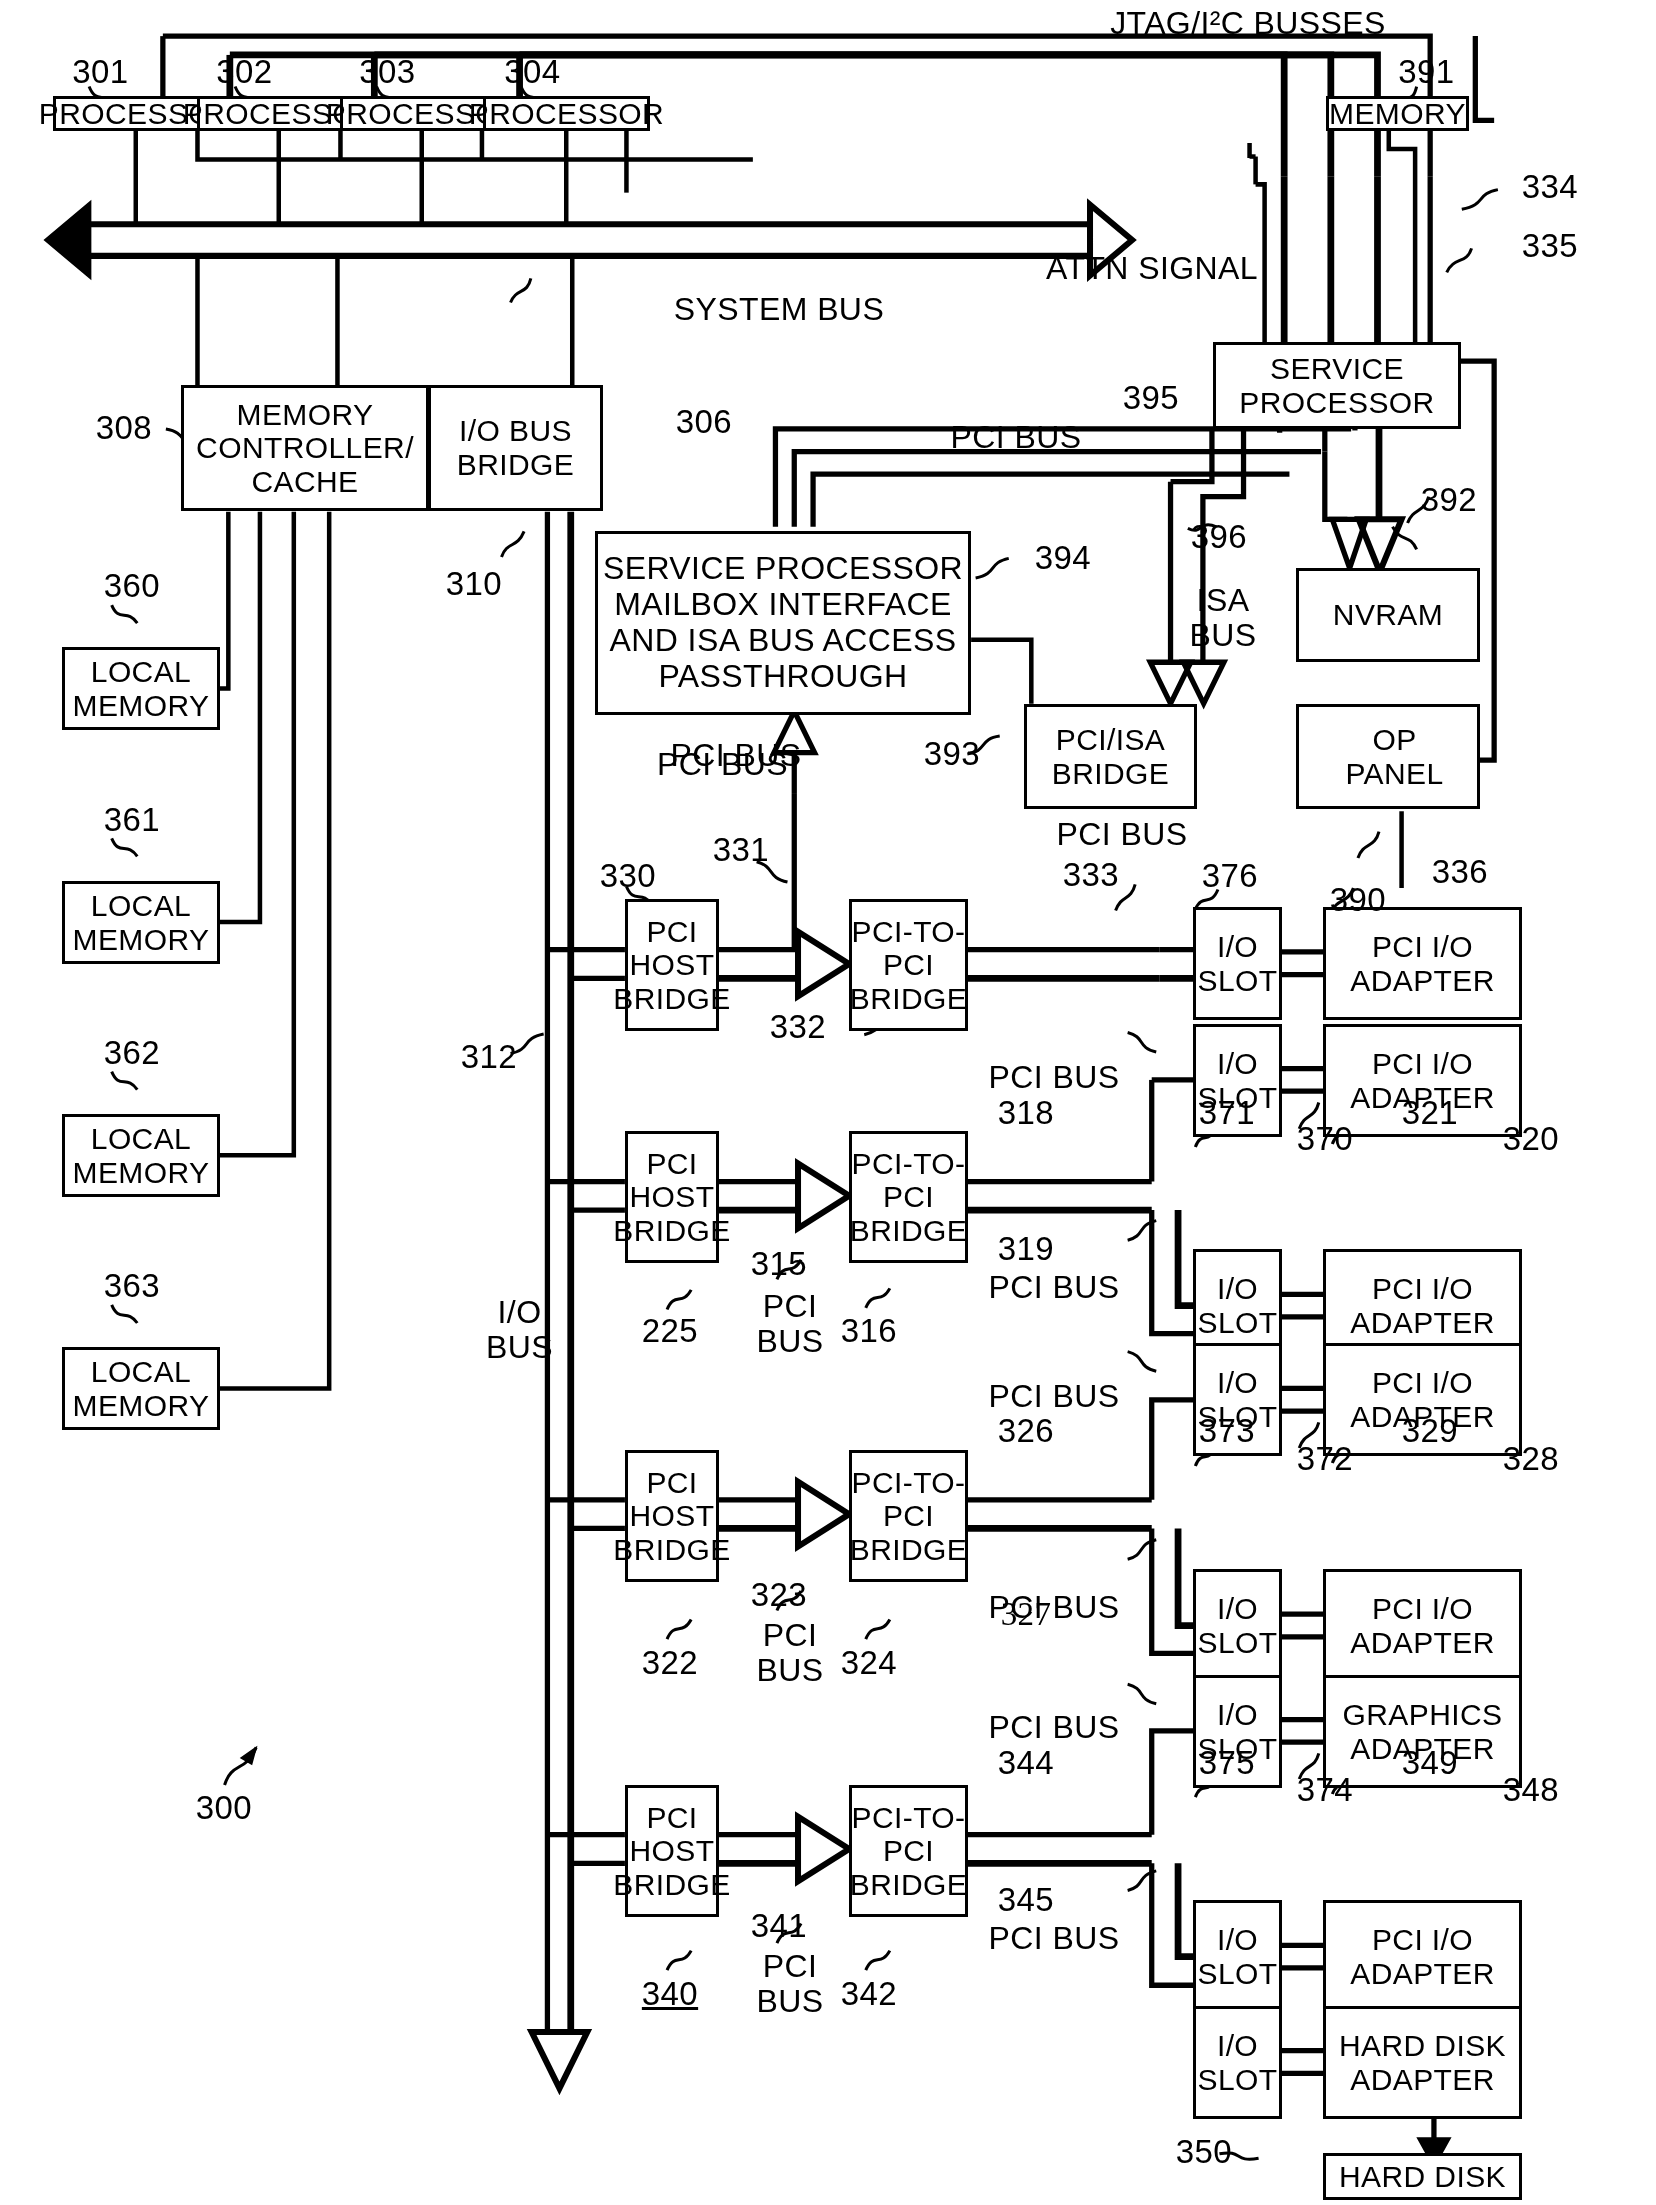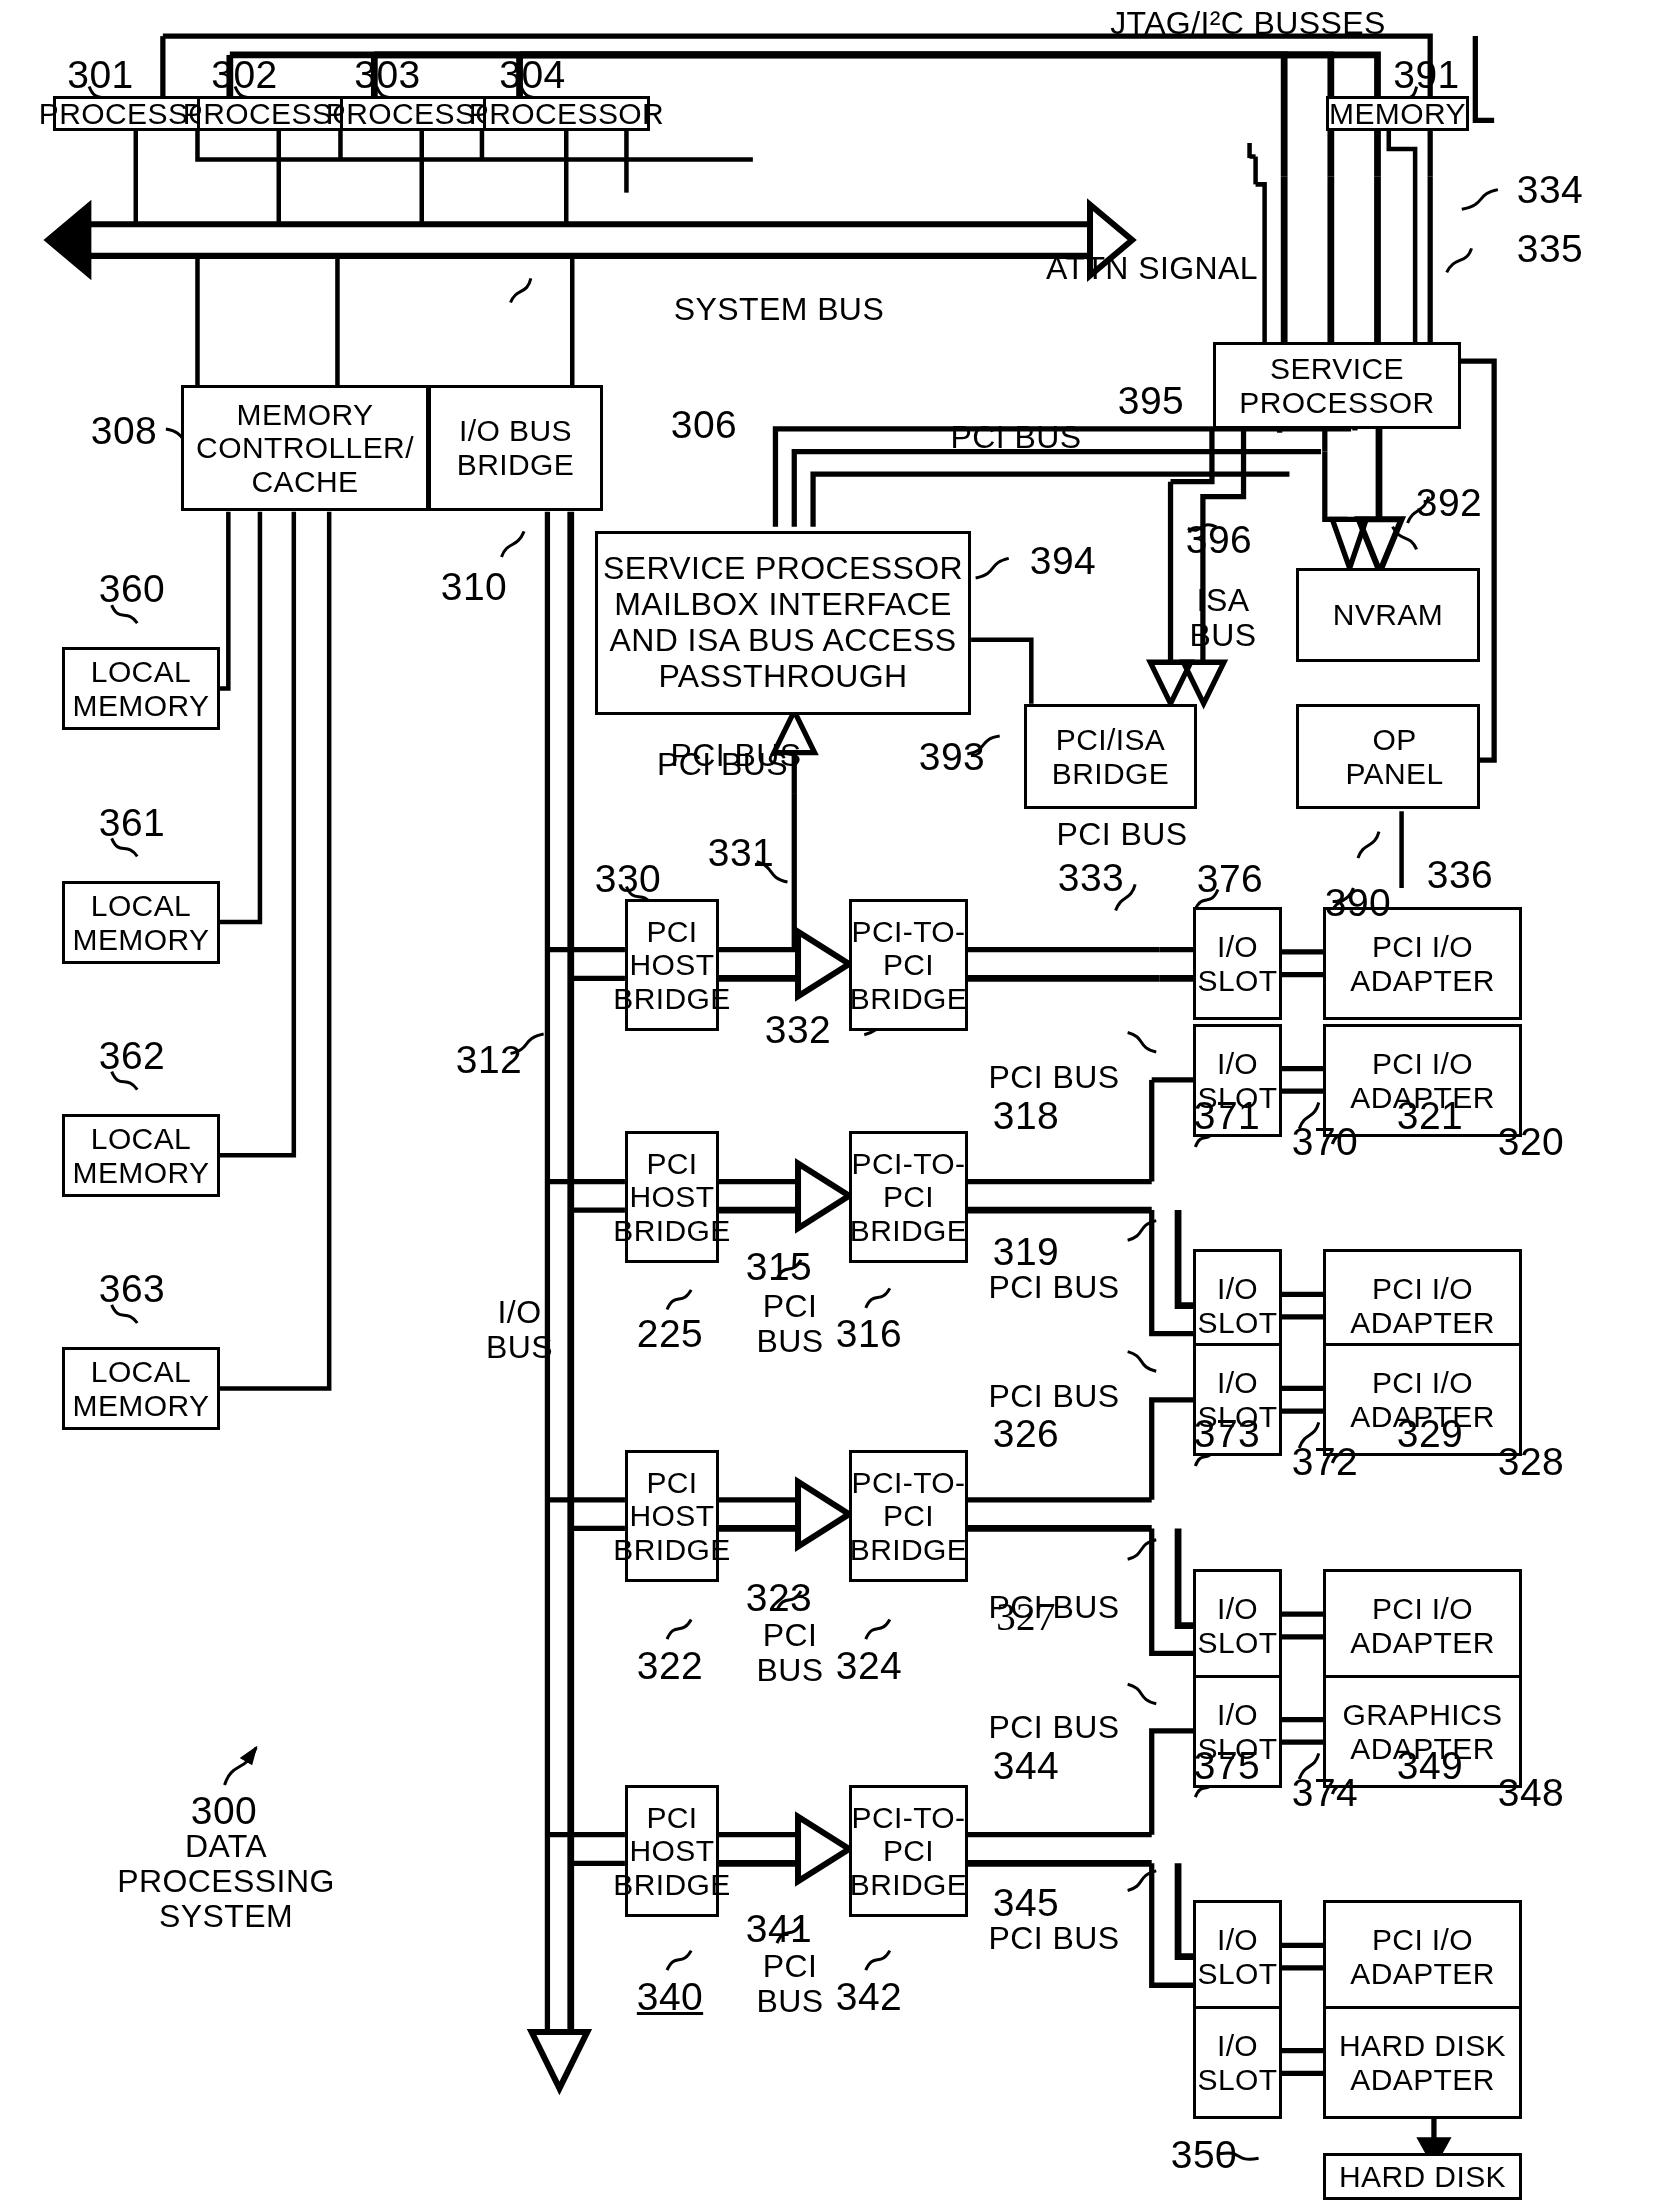--- a/index.html
+++ b/index.html
@@ -6,21 +6,21 @@
   body{font-family:"Liberation Sans", sans-serif;}
   #root{position:relative;width:1657px;height:2205px;background:#fff;overflow:hidden;}
   svg.layer{position:absolute;left:0;top:0;width:1657px;height:2205px;}
   .bx{position:absolute;border:3.8px solid #000;background:#fff;
       display:flex;align-items:center;justify-content:center;text-align:center;
       box-sizing:border-box;line-height:1.12;letter-spacing:0.4px;}
   .bx span{display:block;white-space:pre-line;}
   .lbl{position:absolute;white-space:pre-line;text-align:center;line-height:1.1;letter-spacing:0.4px;}
   .f40{font-size:30px;}
   .f42{font-size:32px;}
-  .num{font-size:39px;}
+  .num{font-size:33px;}
 </style>
 </head>
 <body>
 
 <div id="root">
 
   <svg class="layer" viewBox="0 0 2201 2930">
     <g stroke="#000" fill="none" stroke-linecap="butt">
 
       <path d="M216 48 H1900 V235" stroke-width="7"></path>
@@ -527,16 +527,15 @@
   <div class="lbl num" style="left:1385px;top:1745px;width:90px;"><span>349</span></div>
   <div class="lbl num" style="left:1486px;top:1772px;width:90px;"><span>348</span></div>
 
   <div class="lbl num" style="left:625px;top:1976px;width:90px;text-decoration:underline;"><span>340</span></div>
   <div class="lbl num" style="left:734px;top:1908px;width:90px;"><span>341</span></div>
   <div class="lbl num" style="left:824px;top:1976px;width:90px;"><span>342</span></div>
 
   <div class="lbl num" style="left:1159px;top:2134px;width:90px;"><span>350</span></div>
 
   <div class="lbl num" style="left:179px;top:1790px;width:90px;"><span>300</span></div>
-  <div class="lbl f42" style="left:83px;top:1829px;width:286px;"><span>DATA PROCESSING SYSTEM</span></div>
 
 </div>
 
 
 </body></html>

